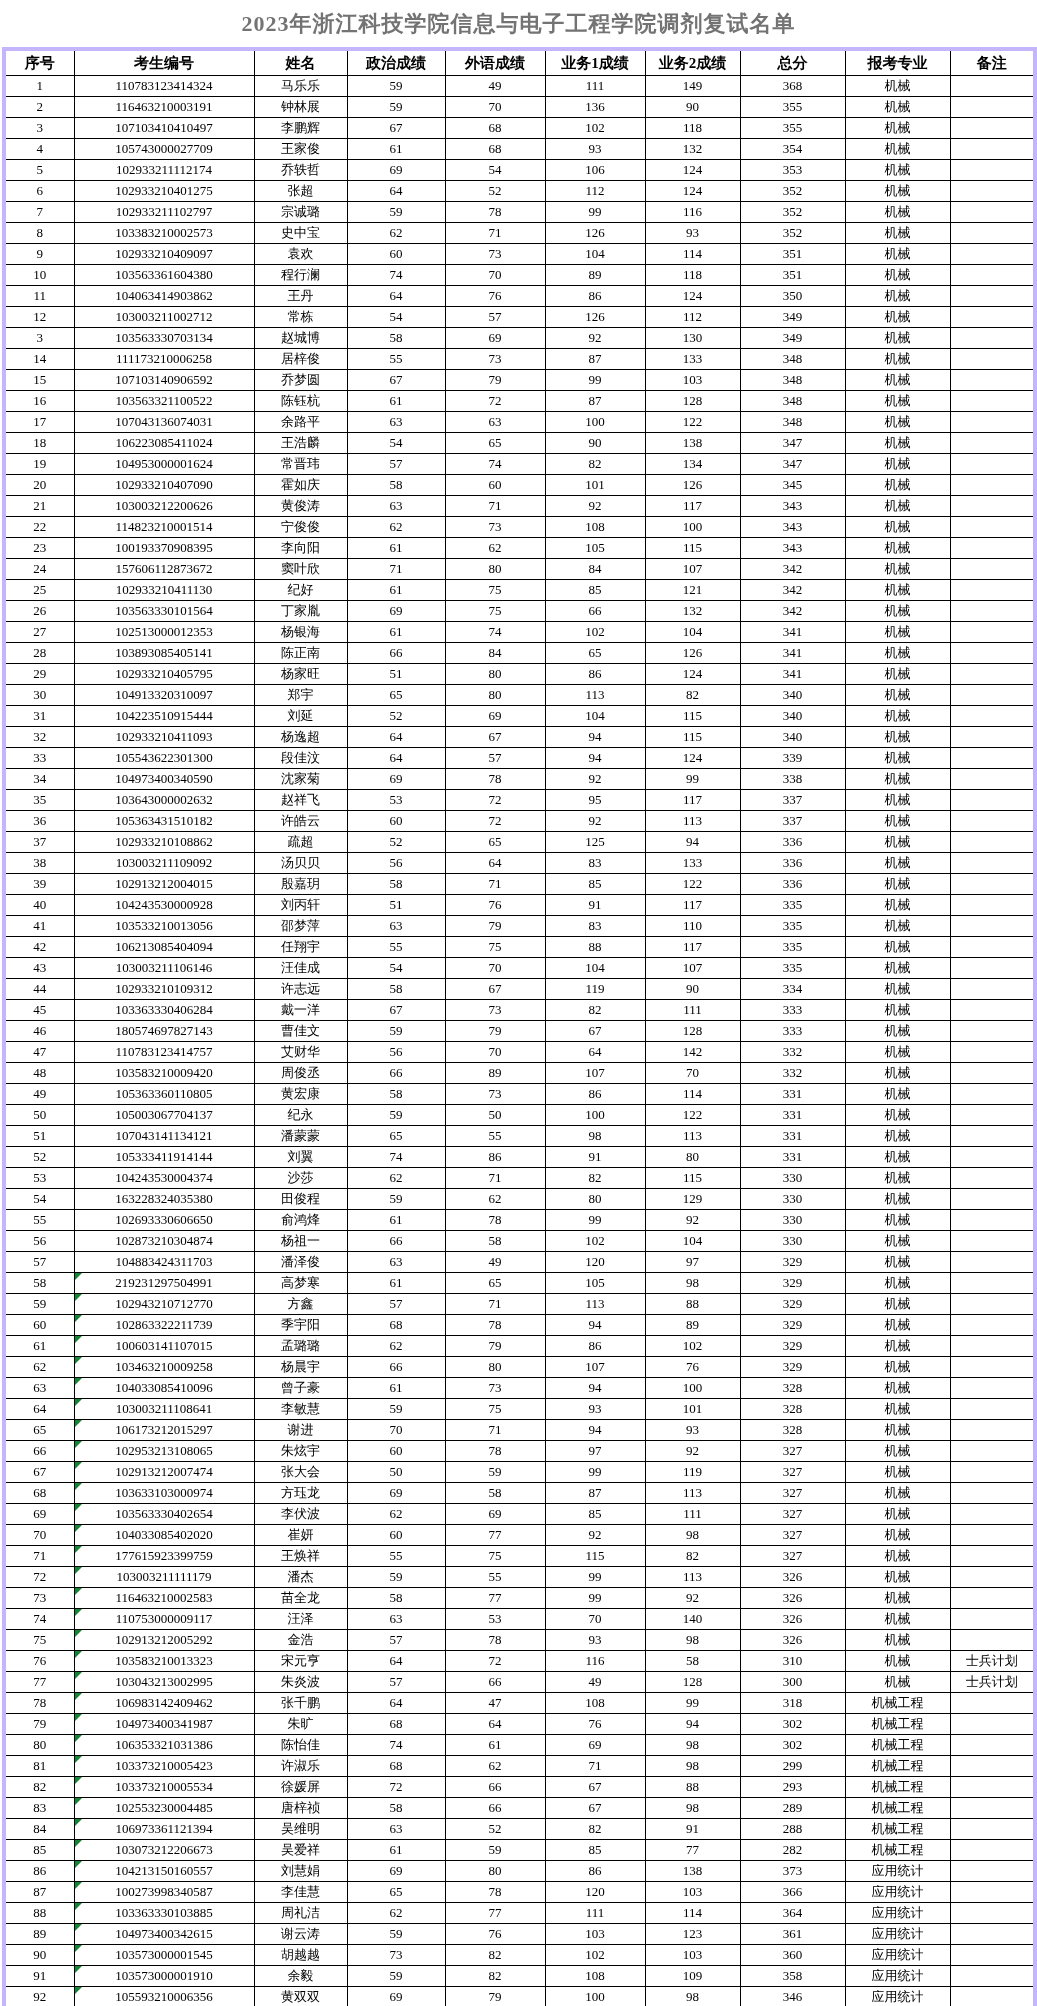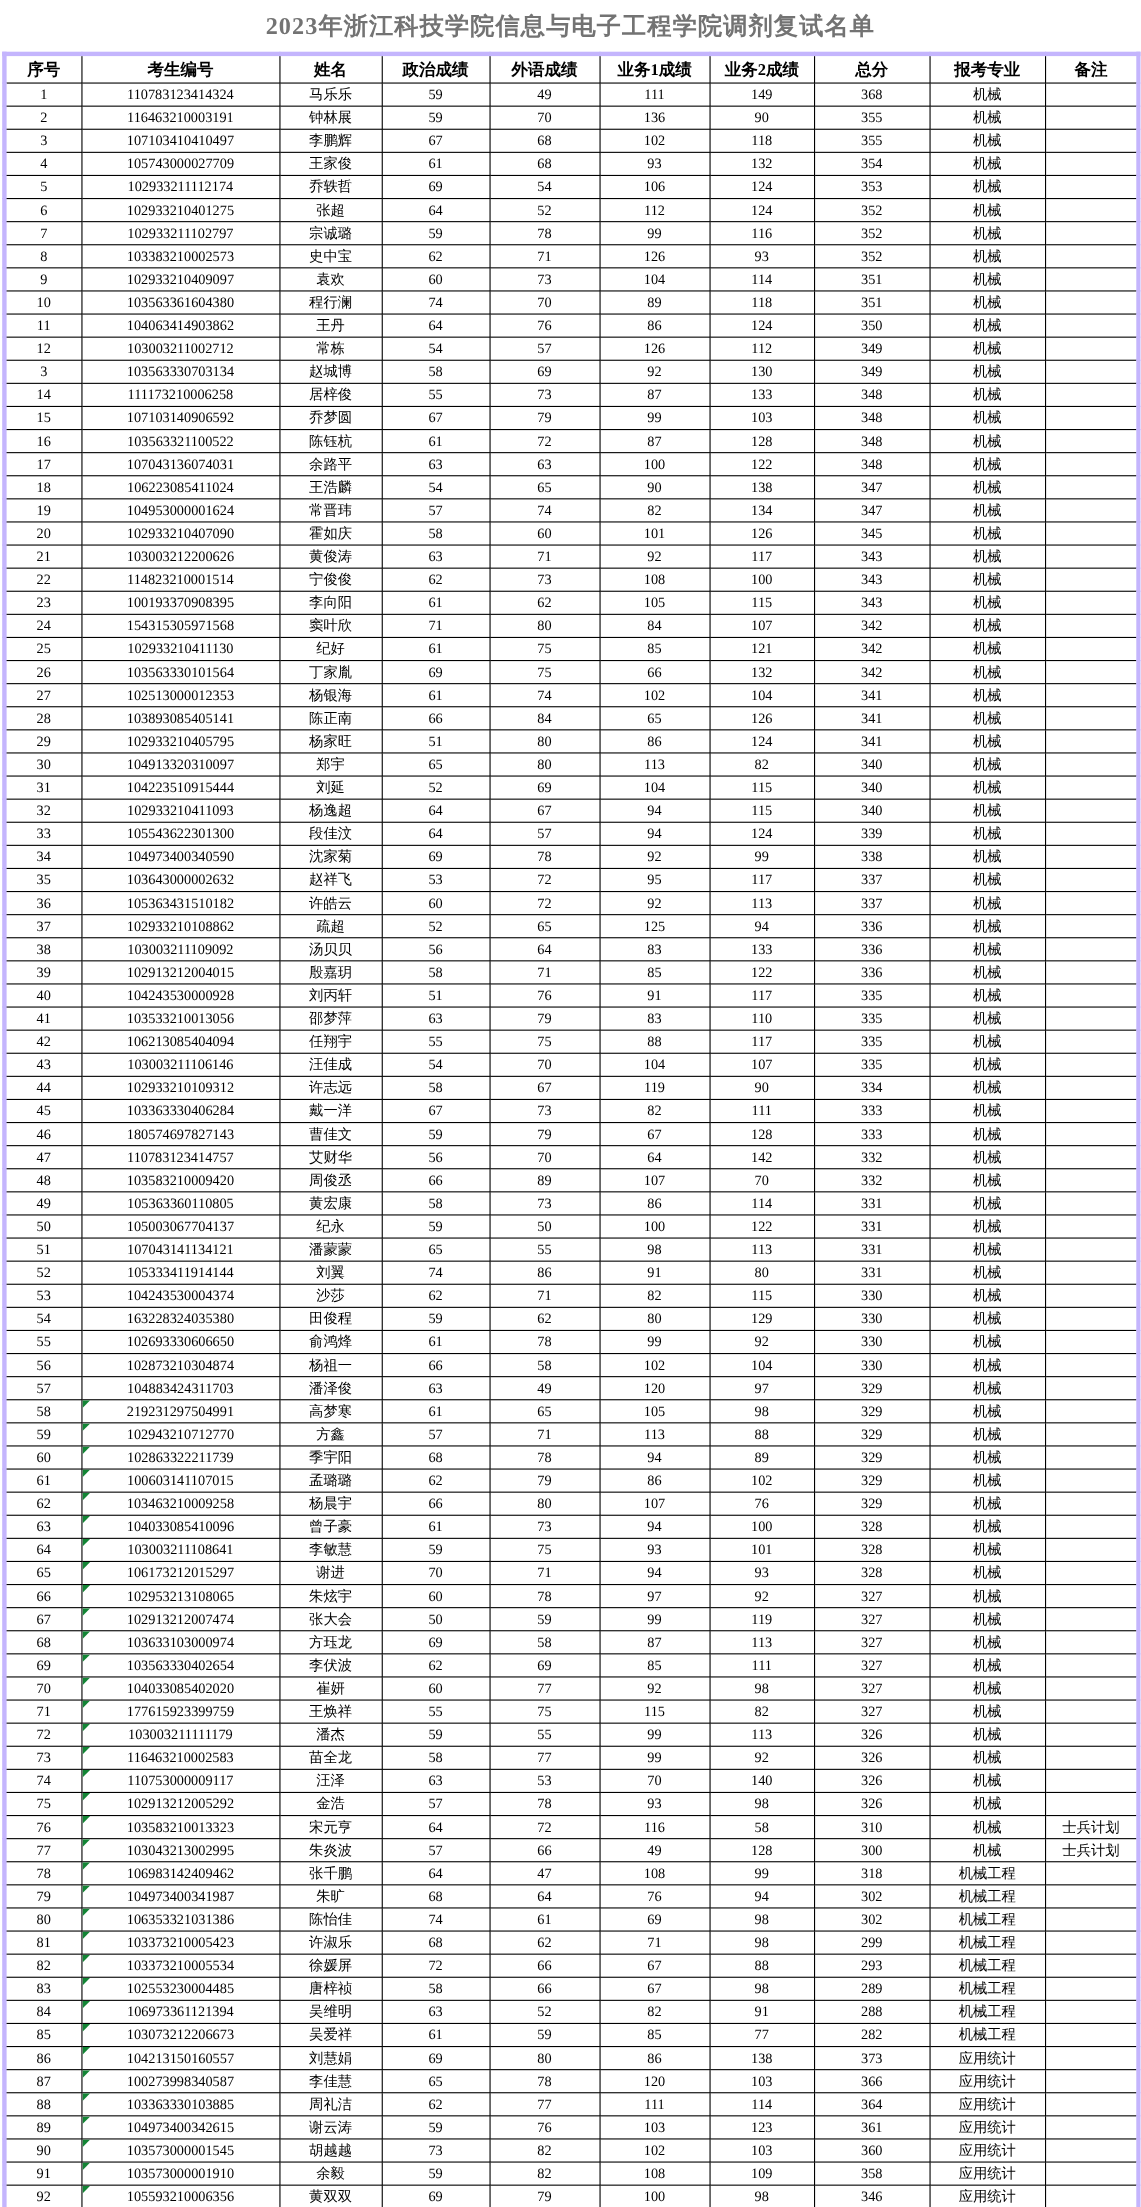--- a/index.html
+++ b/index.html
@@ -318,21 +318,21 @@
           <td><span class="cell-text">61</span></td>
           <td><span class="cell-text">62</span></td>
           <td><span class="cell-text">105</span></td>
           <td><span class="cell-text">115</span></td>
           <td><span class="cell-text">343</span></td>
           <td><span class="cell-text">机械</span></td>
           <td><span class="cell-text"></span></td>
         </tr>
         <tr>
           <td><span class="cell-text">24</span></td>
-          <td><span class="cell-text">154315305971568</span></td>
+          <td><span class="cell-text">157606112873672</span></td>
           <td><span class="cell-text">窦叶欣</span></td>
           <td><span class="cell-text">71</span></td>
           <td><span class="cell-text">80</span></td>
           <td><span class="cell-text">84</span></td>
           <td><span class="cell-text">107</span></td>
           <td><span class="cell-text">342</span></td>
           <td><span class="cell-text">机械</span></td>
           <td><span class="cell-text"></span></td>
         </tr>
         <tr>

